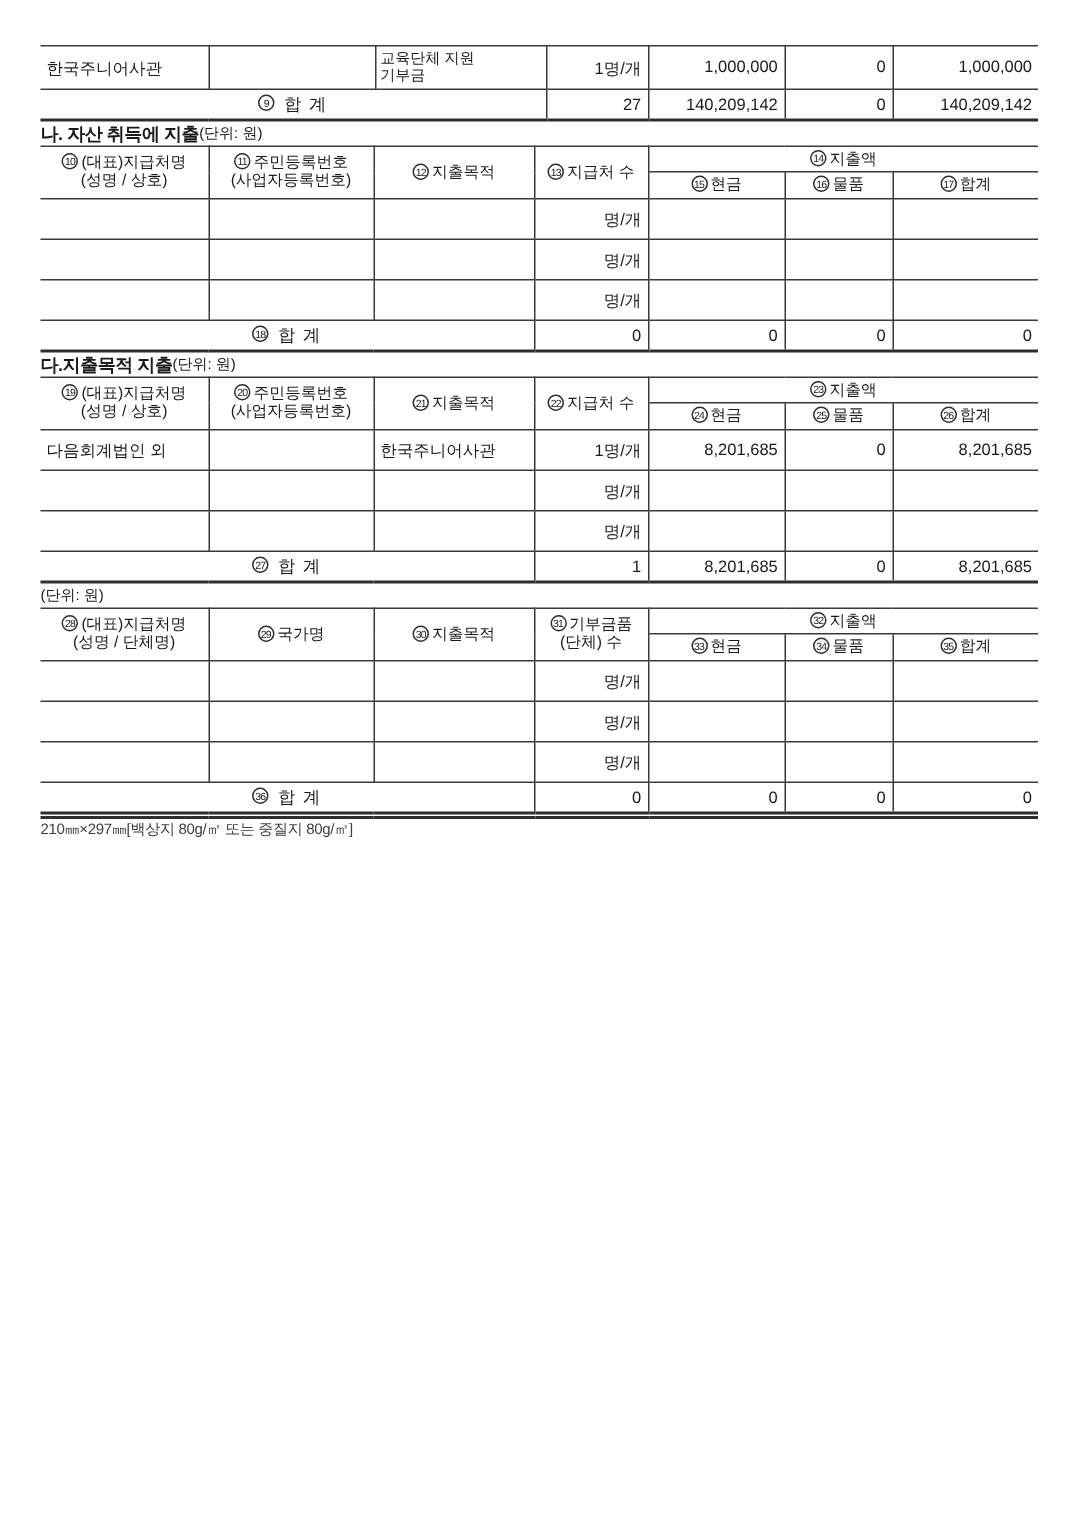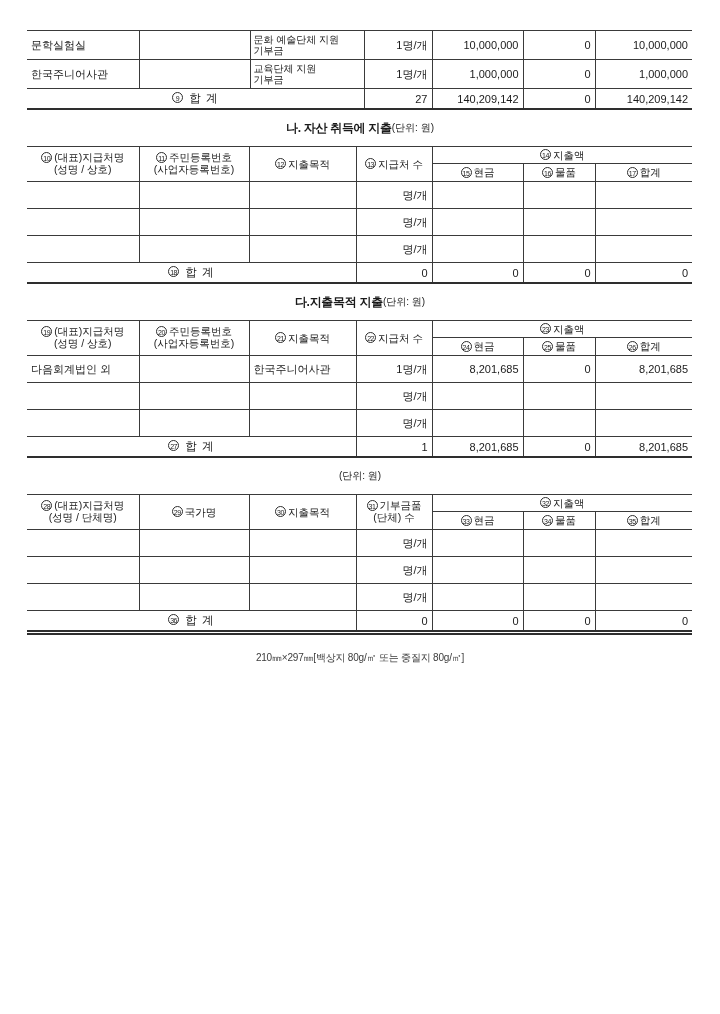--- a/index.html
+++ b/index.html
@@ -19,58 +19,46 @@
   th.tier1{height:16px;}
   th.tier2{height:17px;}
   th.twol{line-height:1.1;}
   .num{text-align:right;}
   .name{text-align:left;}
   .purpose2{white-space:normal;font-size:10px;line-height:1.1;padding:1px 3px;}
   .purpose2 span{display:block;}
   tr.sum td{height:19px;border-bottom:2.5px solid #2e2e2e;}
   table.dbl tr.sum td{border-bottom:5px double #2e2e2e;}
   td.sumlabel{text-align:center;font-size:11.5px;letter-spacing:1px;}
-  .titlebar{height:16px;margin:10px 0;display:flex;justify-content:center;align-items:center;}
+  .titlebar{height:16px;margin:0 0;display:flex;justify-content:flex-start;align-items:center;}
   .title{font-weight:bold;font-size:12px;letter-spacing:-0.3px;}
   .unit{font-size:10px;}
   .circ{
     display:inline-block;width:11px;height:11px;border:1px solid #2e2e2e;border-radius:50%;
     font-size:7px;line-height:11px;text-align:center;letter-spacing:-0.5px;
     vertical-align:middle;margin-right:2px;transform:translateY(-1px);box-sizing:border-box;
   }
-  .footer{margin-top:16px;text-align:center;font-size:10px;color:#3c3c3c;letter-spacing:-0.2px;}
+  .footer{margin-top:0;text-align:left;font-size:10px;color:#3c3c3c;letter-spacing:-0.2px;}
 </style>
 </head>
 <body>
 
 <div class="sheet">
 
   <table>
     <colgroup>
       <col style="width:112px">
         <col style="width:111px">
         <col style="width:114px">
       <col style="width:68px">
         <col style="width:91px">
         <col style="width:72px">
         <col style="width:97px">
     </colgroup>
     <tbody>
-        <tr class="r">
-      <td class="name">문학실험실</td>
-      <td></td>
-      <td class="purpose2">
-        <span>문화 예술단체 지원</span>
-        <span>기부금</span>
-      </td>
-      <td class="num">1명/개</td>
-      <td class="num">10,000,000</td>
-      <td class="num">0</td>
-      <td class="num">10,000,000</td>
-    </tr>
     <tr class="r">
       <td class="name">한국주니어사관</td>
       <td></td>
       <td class="purpose2">
         <span>교육단체 지원</span>
         <span>기부금</span>
       </td>
       <td class="num">1명/개</td>
       <td class="num">1,000,000</td>
       <td class="num">0</td>

